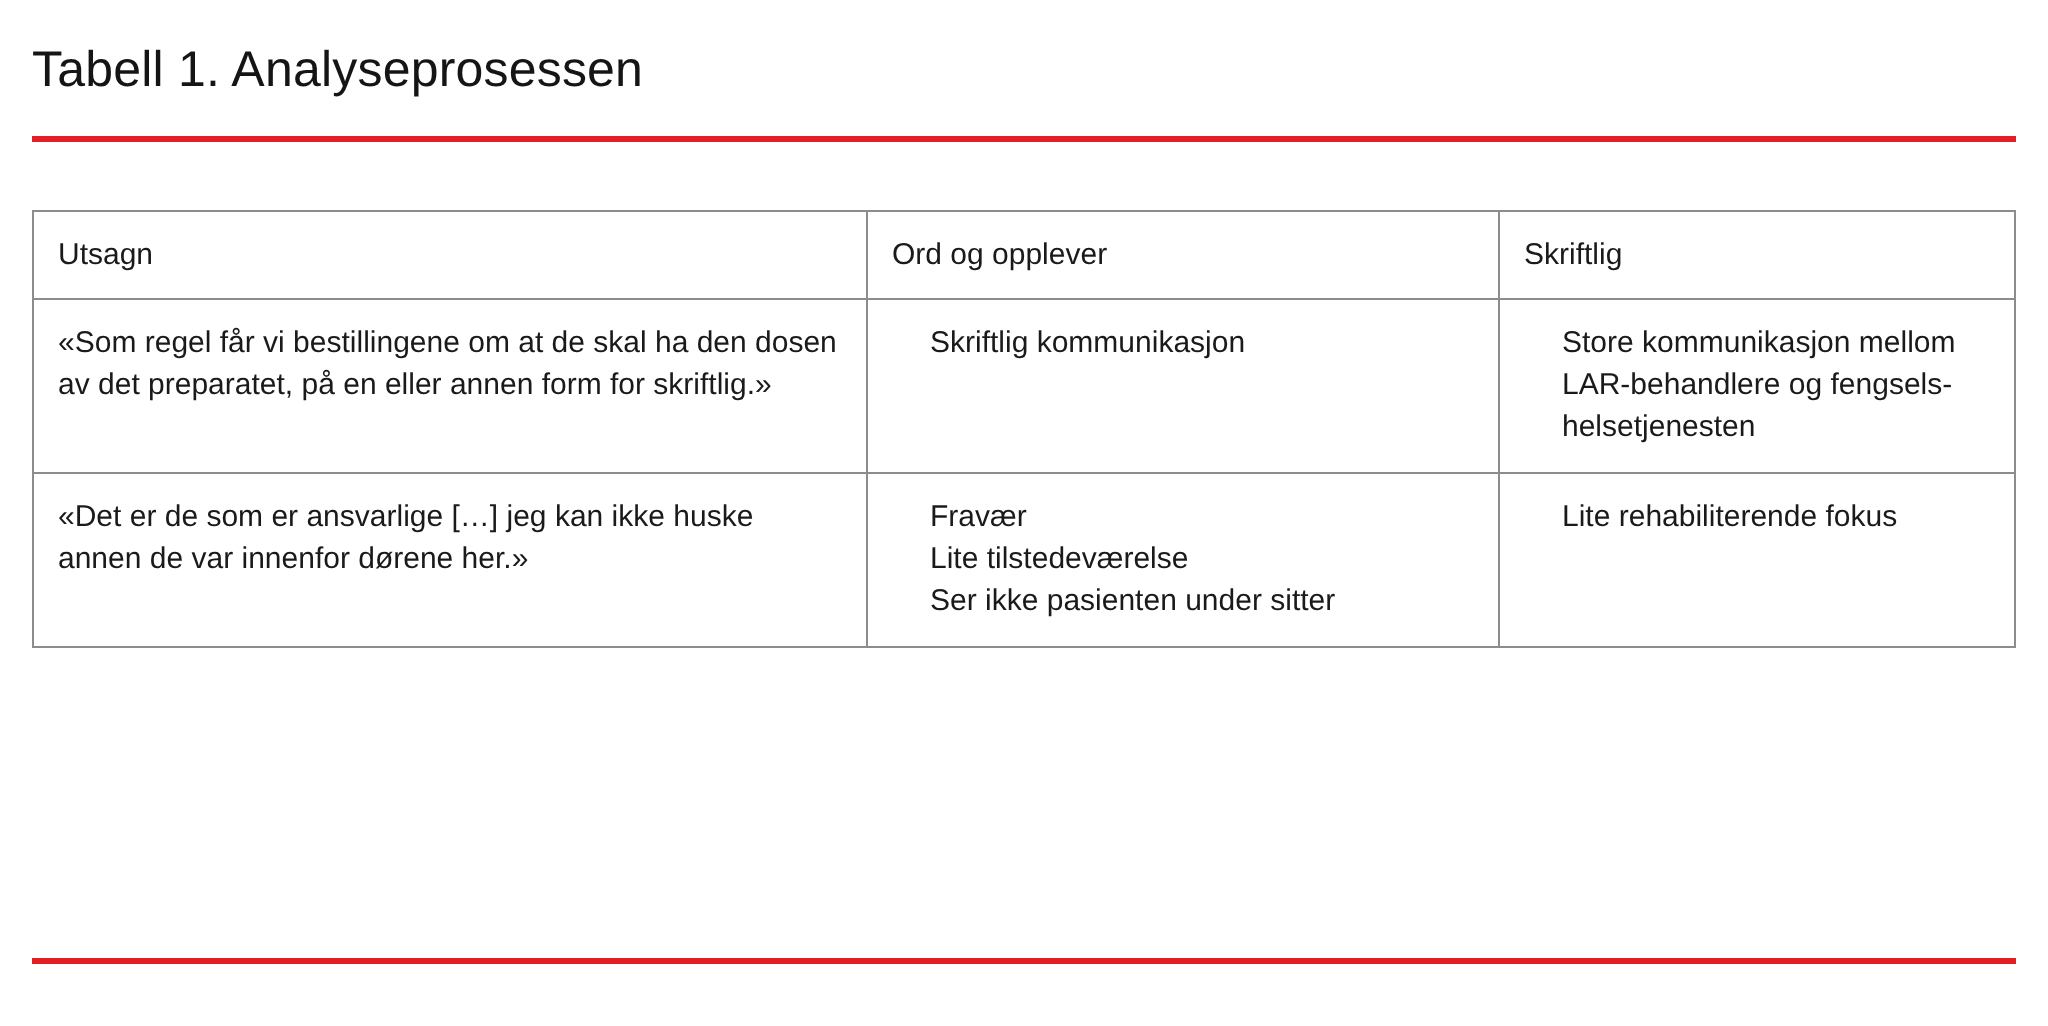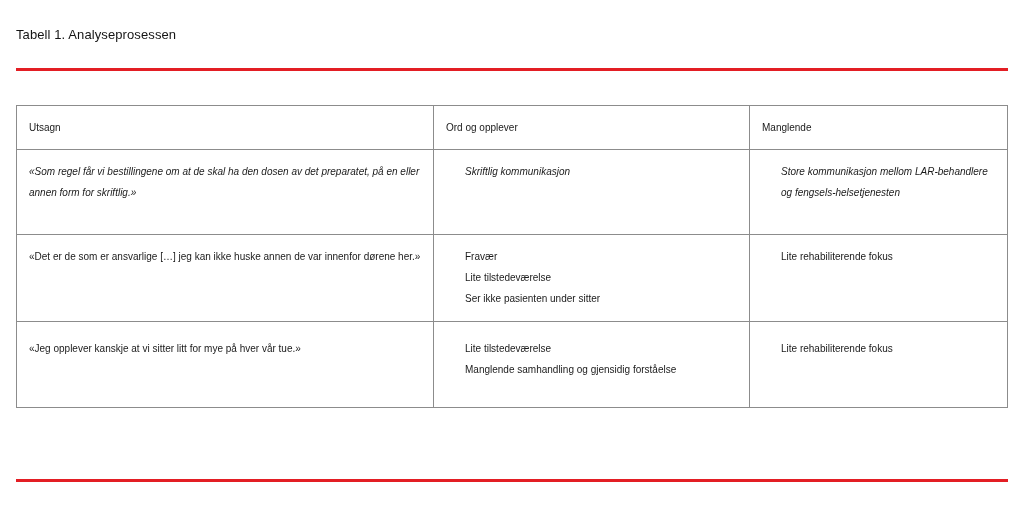--- a/index.html
+++ b/index.html
@@ -22,21 +22,21 @@
   }
 
   
   .title-block {
     position: absolute;
     left: 16px;
     top: 22px;
     width: 992px;
   }
   .table-title {
-    font-size: 13px;
+    font-size: 25px;
     font-weight: 400;
     line-height: 26px;
     letter-spacing: 0.1px;
     color: #151515;
     white-space: pre;
   }
   .rule-red-top {
     position: absolute;
     left: 16px;
     top: 68px;
@@ -66,34 +66,34 @@
     width: 991px;
     background: #ffffff;
   }
   table.analysis-table td,
   table.analysis-table th {
     border: 1px solid #8c8c8c;
     vertical-align: top;
     text-align: left;
     font-weight: 400;
     padding: 11px 12px 12px 12px;
-    font-size: 10px;
+    font-size: 15px;
     line-height: 21px;
     color: #1a1a1a;
   }
   table.analysis-table th {
     height: 16px;
     padding-top: 11px;
     padding-bottom: 11px;
   }
   col.c1 { width: 417px; }
   col.c2 { width: 316px; }
   col.c3 { width: 258px; }
 
-  tr.row-1 td { height: 61px; font-style: italic; }
+  tr.row-1 td { height: 61px; }
   tr.row-2 td { height: 57px; }
   tr.row-3 td { height: 57px; padding-top: 16px; }
   tr.row-4 td { height: 36px; }
 
   .cell-line {
     display: block;
     white-space: pre-wrap;
     margin-left: 19px;
   }
   .quote {
@@ -115,21 +115,21 @@
     <table class="analysis-table">
       <colgroup>
         <col class="c1">
         <col class="c2">
         <col class="c3">
       </colgroup>
       <thead>
         <tr>
           <th>Utsagn</th>
           <th>Ord og opplever</th>
-          <th>Manglende</th>
+          <th>Skriftlig</th>
         </tr>
       </thead>
       <tbody>
 
         <tr class="row-1">
           <td>
             <span class="quote">«Som regel får vi bestillingene om at de skal ha den dosen av det preparatet, på en eller annen form for skriftlig.»</span>
           </td>
           <td>
             <span class="cell-line">Skriftlig kommunikasjon</span>
@@ -146,32 +146,20 @@
           <td>
             <span class="cell-line">Fravær</span>
             <span class="cell-line">Lite tilstedeværelse</span>
             <span class="cell-line">Ser ikke pasienten under sitter</span>
           </td>
           <td>
             <span class="cell-line">Lite rehabiliterende fokus</span>
           </td>
         </tr>
 
-        <tr class="row-3">
-          <td>
-            <span class="quote">«Jeg opplever kanskje at vi sitter litt for mye på hver vår tue.»</span>
-          </td>
-          <td>
-            <span class="cell-line">Lite tilstedeværelse</span>
-            <span class="cell-line">Manglende samhandling og gjensidig forståelse</span>
-          </td>
-          <td>
-            <span class="cell-line">Lite rehabiliterende fokus</span>
-          </td>
-        </tr>
 
 
       </tbody>
     </table>
   </div>
 
   <div class="rule-red-bottom"></div>
 
 </div>
 

